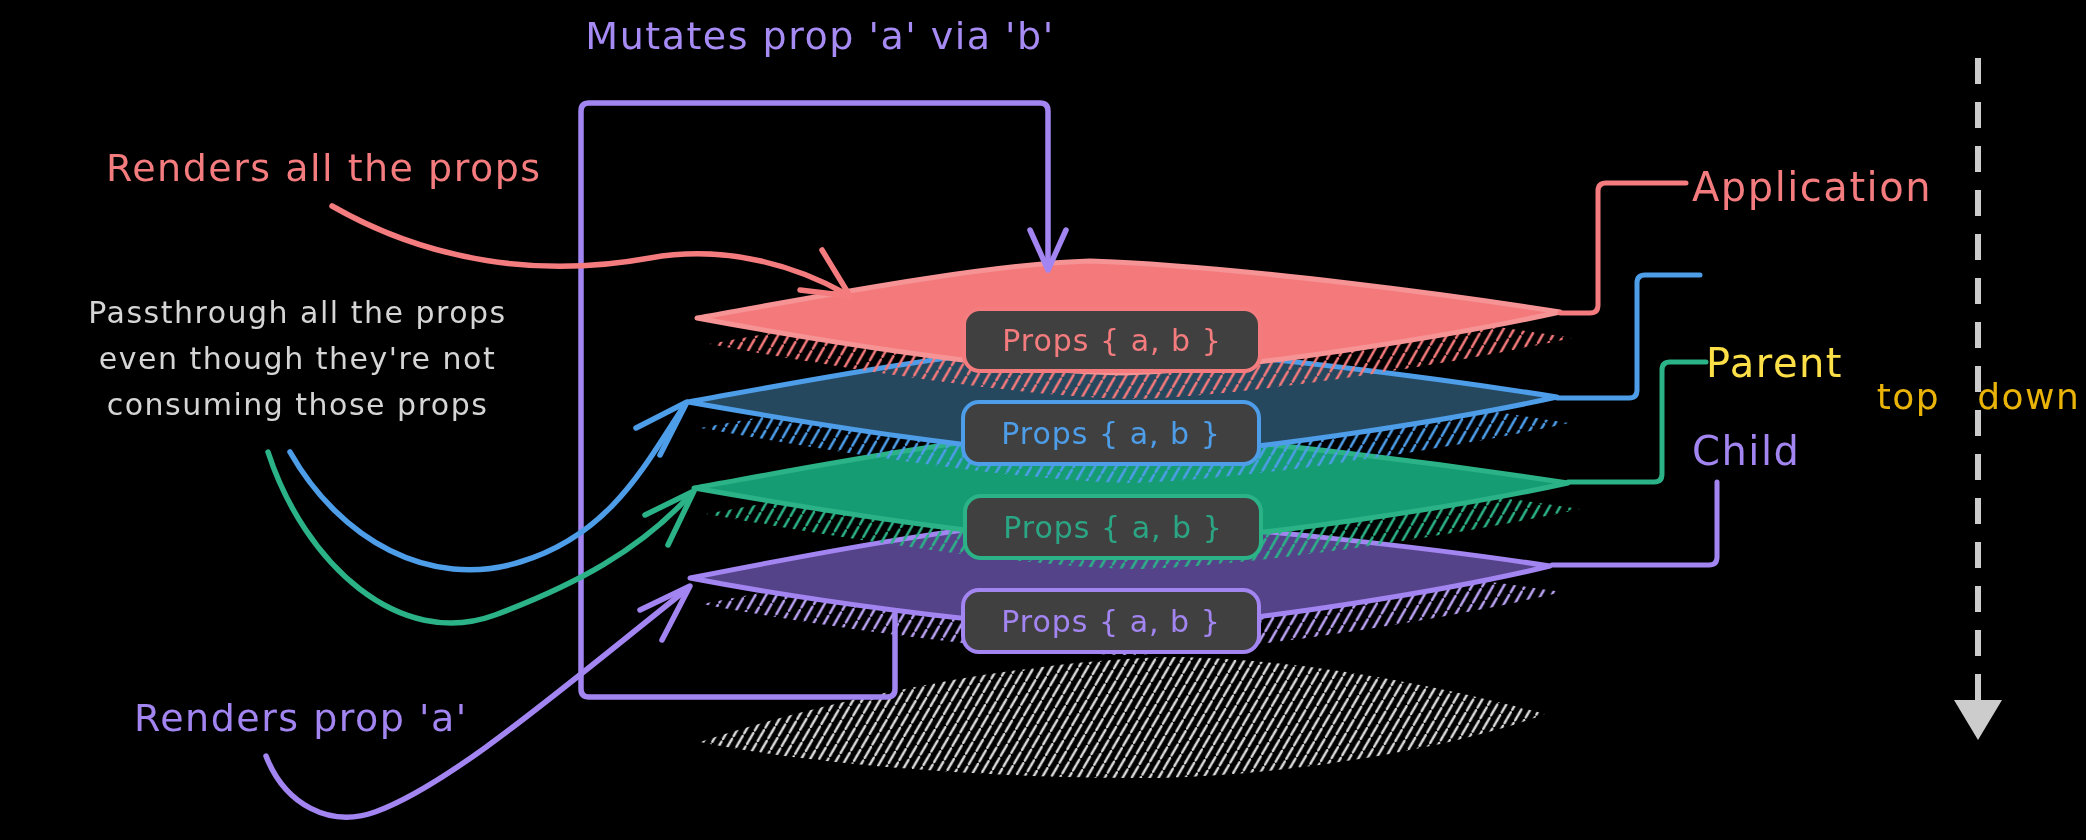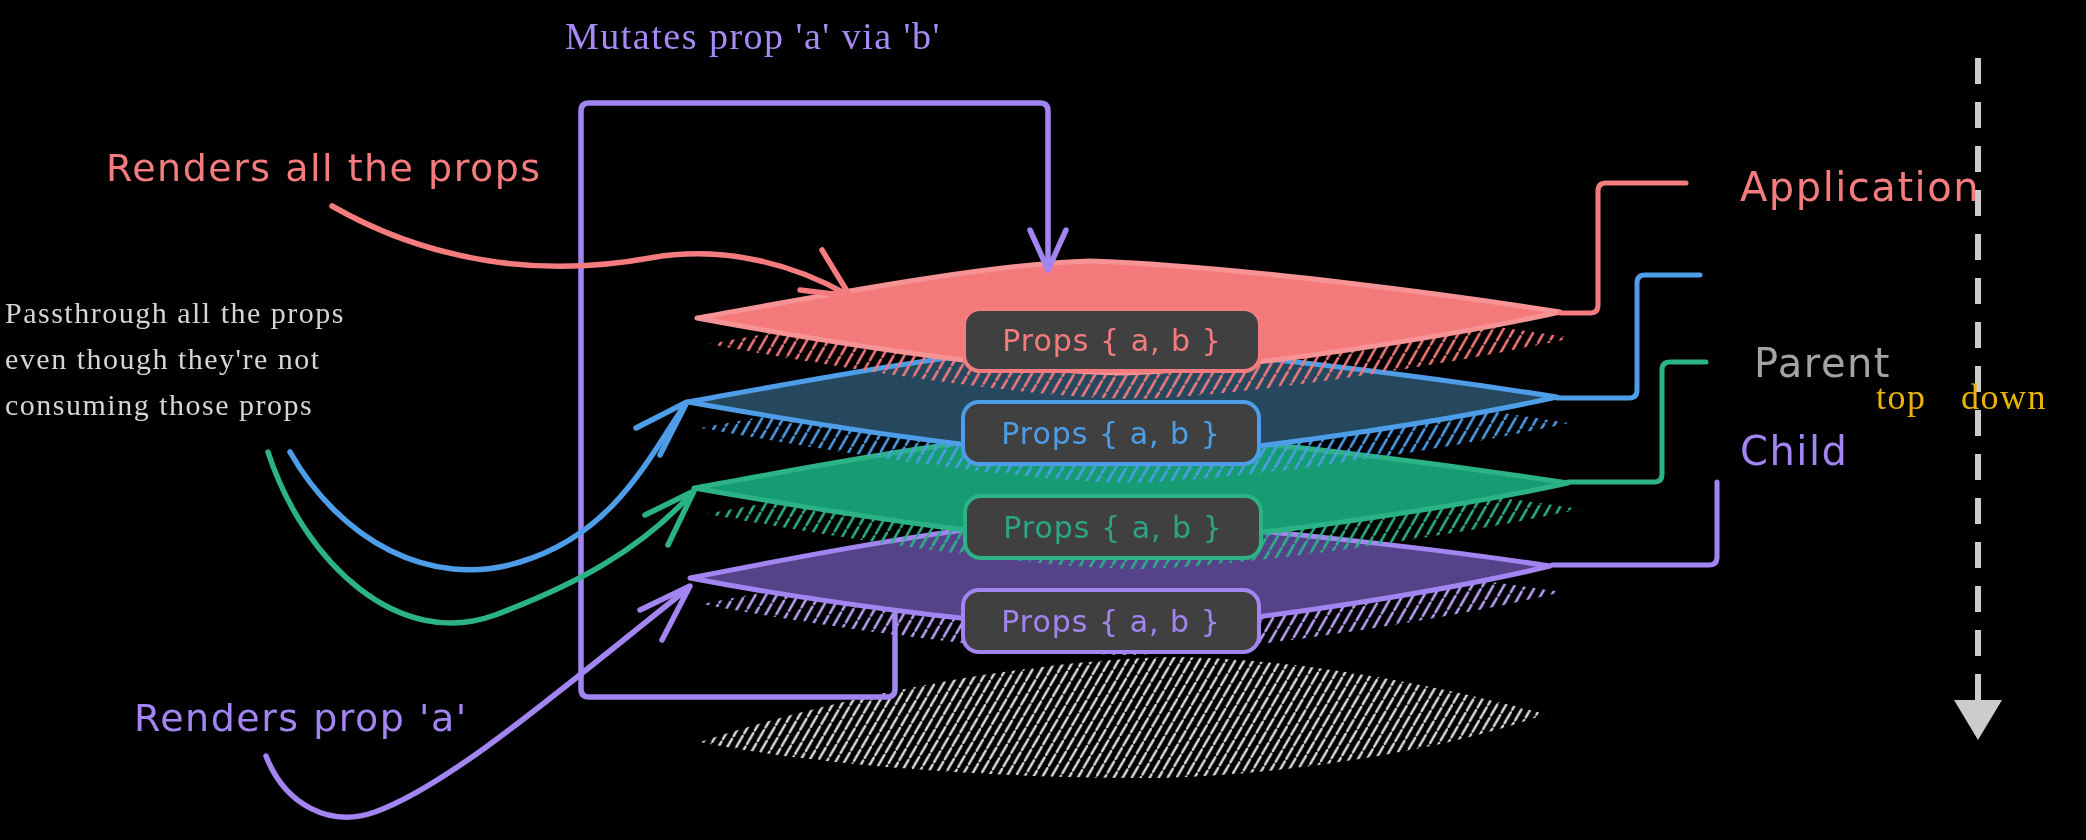--- a/index.html
+++ b/index.html
@@ -1,28 +1,28 @@
 <!DOCTYPE html>
 <html><head>
 <meta charset="utf-8">
 <style>
   html,body{margin:0;padding:0;background:#000;}
   #stage{position:relative;width:2086px;height:840px;background:#000;overflow:hidden;
          font-family:"DejaVu Sans","Liberation Sans",sans-serif;}
   #art{position:absolute;left:0;top:0;z-index:1;}
   .txt{position:absolute;z-index:3;letter-spacing:1.5px;font-weight:500;white-space:nowrap;}
-  .center{font-family:Liberation Serif, serif;}
+  .center{text-align:center;}
   .ann-mutates{left:565px;top:14px;width:510px;font-size:38px;color:#A78BF5;}
   .ann-provides{left:106px;top:146px;font-size:38px;color:#F47C7E;}
   .ann-passthrough{left:5px;top:290px;width:585px;font-size:30px;line-height:46px;color:#D5D5D5;white-space:normal;}
   .ann-renders{left:134px;top:696px;font-size:38px;color:#A385F2;}
-  .lbl{font-size:40px;margin-left:48px;}
+  .lbl{font-size:40px;}
   .lbl-application{left:1692px;top:164px;color:#F47C7E;}
   .lbl-grandparent{left:1700px;top:254px;color:#4D9DE8;}
-  .lbl-parent{left:1706px;top:340px;color:#a3a3a3;}
+  .lbl-parent{left:1706px;top:340px;color:#fde047;}
   .lbl-child{left:1692px;top:428px;color:#A385F2;}
   .lbl-topdown{left:1876px;top:376px;width:205px;font-size:36px;color:#eab308;word-spacing:24px;}
   .props-box{position:absolute;z-index:2;width:300px;height:66px;box-sizing:border-box;
              background:#404040;border-radius:18px;display:flex;align-items:center;justify-content:center;
              font-size:30px;letter-spacing:1px;}
   .pb1{left:962px;top:307px;border:4px solid #F47C7E;color:#F47C7E;}
   .pb2{left:961px;top:400px;border:4px solid #4D9DE8;color:#4D9DE8;}
   .pb3{left:963px;top:494px;border:4px solid #2BB287;color:#2BA684;}
   .pb4{left:961px;top:588px;border:4px solid #A385F2;color:#A385F2;}
 </style>

